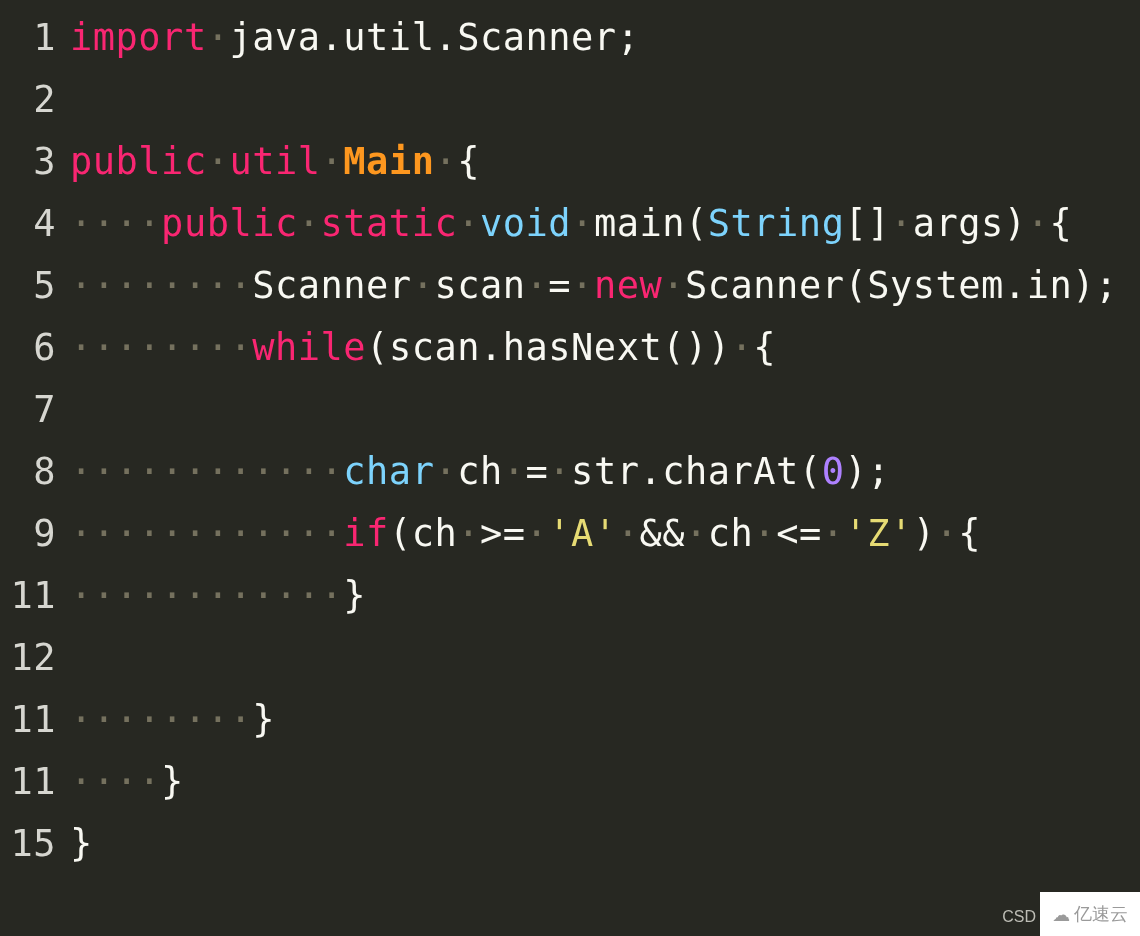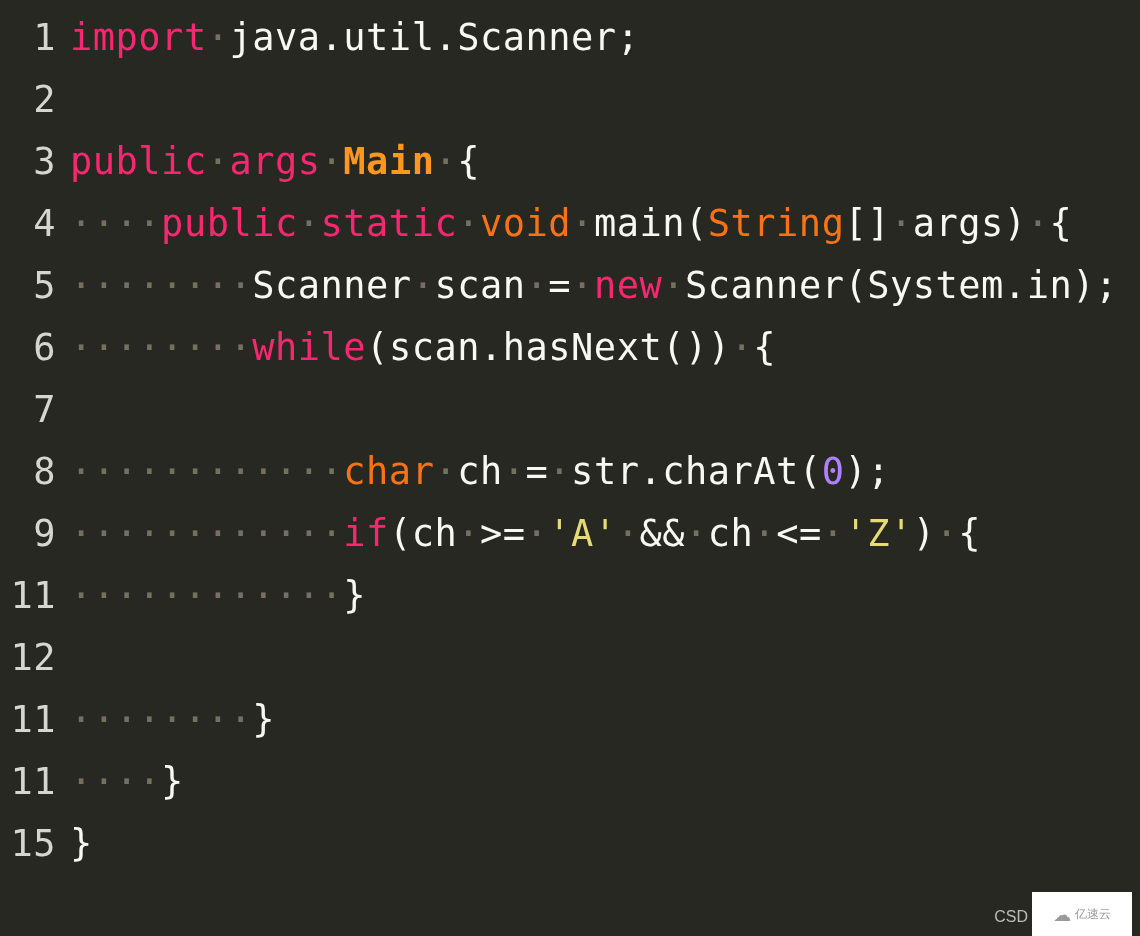--- a/index.html
+++ b/index.html
@@ -7,41 +7,41 @@
     width:1140px; height:936px; overflow:hidden;
     background:#272822;
     font-family:"DejaVu Sans Mono", "Liberation Mono", monospace;
     position:relative;
   }
   .editor { position:absolute; left:0; top:6px; width:1140px; }
   .line { height:62px; display:flex; align-items:center; font-size:37px; white-space:pre; letter-spacing:0.5px; }
   .ln { width:56px; text-align:right; color:#d6d6d0; flex:none; padding-right:14px; box-sizing:content-box; }
   .code { color:#f8f8f2; }
   .tok-kw { color:#f92672; }
-  .tok-type { color:#f97316; }
+  .tok-type { color:#7dd3fc; }
   .tok-cls { color:#fd971f;font-weight:bold; }
   .tok-str { color:#e6db74; }
   .tok-num { color:#ae81ff; }
   .tok-plain { color:#f8f8f2; }
   .tok-ws { color:#75715e; }
   .watermark {
-    position:absolute; right:8px; bottom:0; height:44px; display:flex; align-items:flex-end;
+    position:absolute; right:0; bottom:0; height:44px; display:flex; align-items:flex-end;
   }
   .wm-csd { color:#bdbdb5; font-family:"Liberation Sans", sans-serif; font-size:16px; padding:0 4px 10px 0; }
   .wm-box { background:#ffffff; width:100px; height:44px; display:flex; align-items:center; justify-content:center; gap:4px; }
   .wm-logo { color:#9a9a9a; font-size:18px; font-family:"DejaVu Sans", sans-serif; }
-  .wm-text { color:#9a9a9a; font-size:12px; font-family:"DejaVu Sans", sans-serif; }
+  .wm-text { color:#9a9a9a; font-size:18px; font-family:"DejaVu Sans", sans-serif; }
 </style>
 </head>
 <body>
 
 <div class="editor" id="editor">
     <div class="line"><span class="ln">1</span><span class="code"><span class="tok-kw">import</span><span class="tok-ws">·</span><span class="tok-plain">java.util.Scanner;</span></span></div>
     <div class="line"><span class="ln">2</span><span class="code"></span></div>
-    <div class="line"><span class="ln">3</span><span class="code"><span class="tok-kw">public</span><span class="tok-ws">·</span><span class="tok-kw">args</span><span class="tok-ws">·</span><span class="tok-cls">Main</span><span class="tok-ws">·</span><span class="tok-plain">{</span></span></div>
+    <div class="line"><span class="ln">3</span><span class="code"><span class="tok-kw">public</span><span class="tok-ws">·</span><span class="tok-kw">util</span><span class="tok-ws">·</span><span class="tok-cls">Main</span><span class="tok-ws">·</span><span class="tok-plain">{</span></span></div>
     <div class="line"><span class="ln">4</span><span class="code"><span class="tok-ws">····</span><span class="tok-kw">public</span><span class="tok-ws">·</span><span class="tok-kw">static</span><span class="tok-ws">·</span><span class="tok-type">void</span><span class="tok-ws">·</span><span class="tok-plain">main(</span><span class="tok-type">String</span><span class="tok-plain">[]</span><span class="tok-ws">·</span><span class="tok-plain">args)</span><span class="tok-ws">·</span><span class="tok-plain">{</span></span></div>
     <div class="line"><span class="ln">5</span><span class="code"><span class="tok-ws">········</span><span class="tok-plain">Scanner</span><span class="tok-ws">·</span><span class="tok-plain">scan</span><span class="tok-ws">·</span><span class="tok-plain">=</span><span class="tok-ws">·</span><span class="tok-kw">new</span><span class="tok-ws">·</span><span class="tok-plain">Scanner(System.in);</span></span></div>
     <div class="line"><span class="ln">6</span><span class="code"><span class="tok-ws">········</span><span class="tok-kw">while</span><span class="tok-plain">(scan.hasNext())</span><span class="tok-ws">·</span><span class="tok-plain">{</span></span></div>
     <div class="line"><span class="ln">7</span></div>
     <div class="line"><span class="ln">8</span><span class="code"><span class="tok-ws">············</span><span class="tok-type">char</span><span class="tok-ws">·</span><span class="tok-plain">ch</span><span class="tok-ws">·</span><span class="tok-plain">=</span><span class="tok-ws">·</span><span class="tok-plain">str.charAt(</span><span class="tok-num">0</span><span class="tok-plain">);</span></span></div>
     <div class="line"><span class="ln">9</span><span class="code"><span class="tok-ws">············</span><span class="tok-kw">if</span><span class="tok-plain">(ch</span><span class="tok-ws">·</span><span class="tok-plain">&gt;=</span><span class="tok-ws">·</span><span class="tok-str">'A'</span><span class="tok-ws">·</span><span class="tok-plain">&amp;&amp;</span><span class="tok-ws">·</span><span class="tok-plain">ch</span><span class="tok-ws">·</span><span class="tok-plain">&lt;=</span><span class="tok-ws">·</span><span class="tok-str">'Z'</span><span class="tok-plain">)</span><span class="tok-ws">·</span><span class="tok-plain">{</span></span></div>
     <div class="line"><span class="ln">11</span><span class="code"><span class="tok-ws">············</span><span class="tok-plain">}</span></span></div>
     <div class="line"><span class="ln">12</span></div>
     <div class="line"><span class="ln">11</span><span class="code"><span class="tok-ws">········</span><span class="tok-plain">}</span></span></div>
     <div class="line"><span class="ln">11</span><span class="code"><span class="tok-ws">····</span><span class="tok-plain">}</span></span></div>

